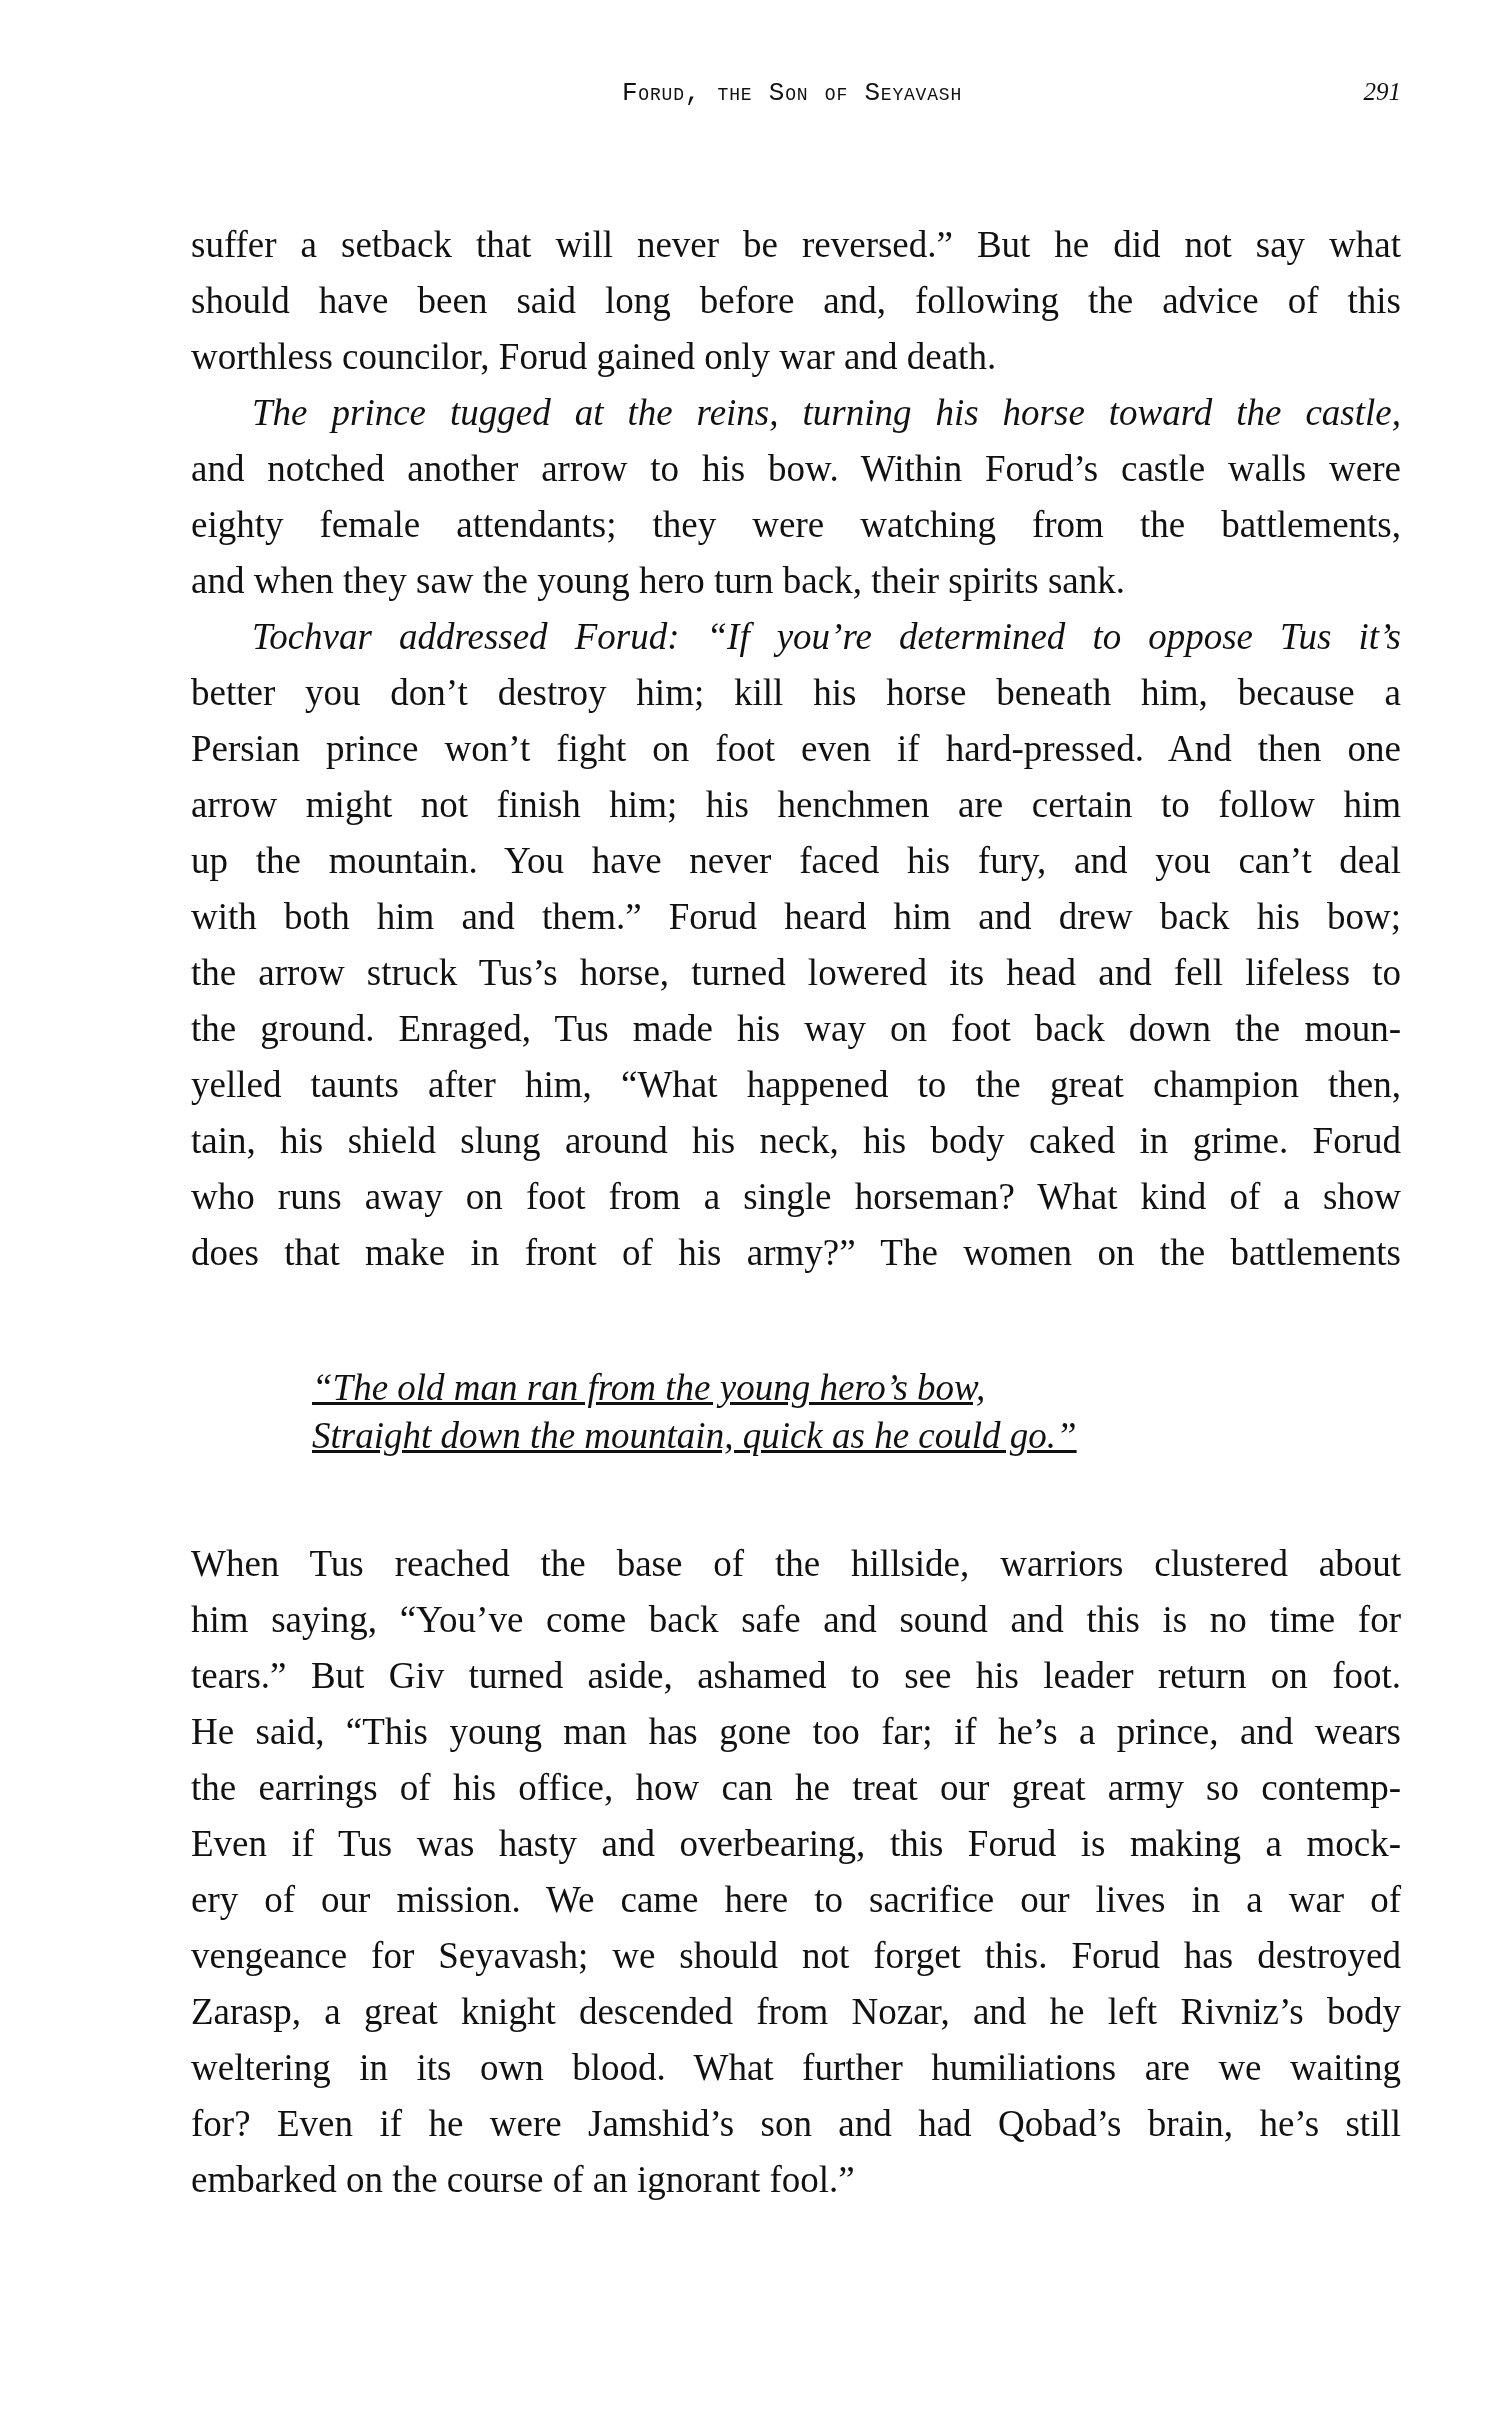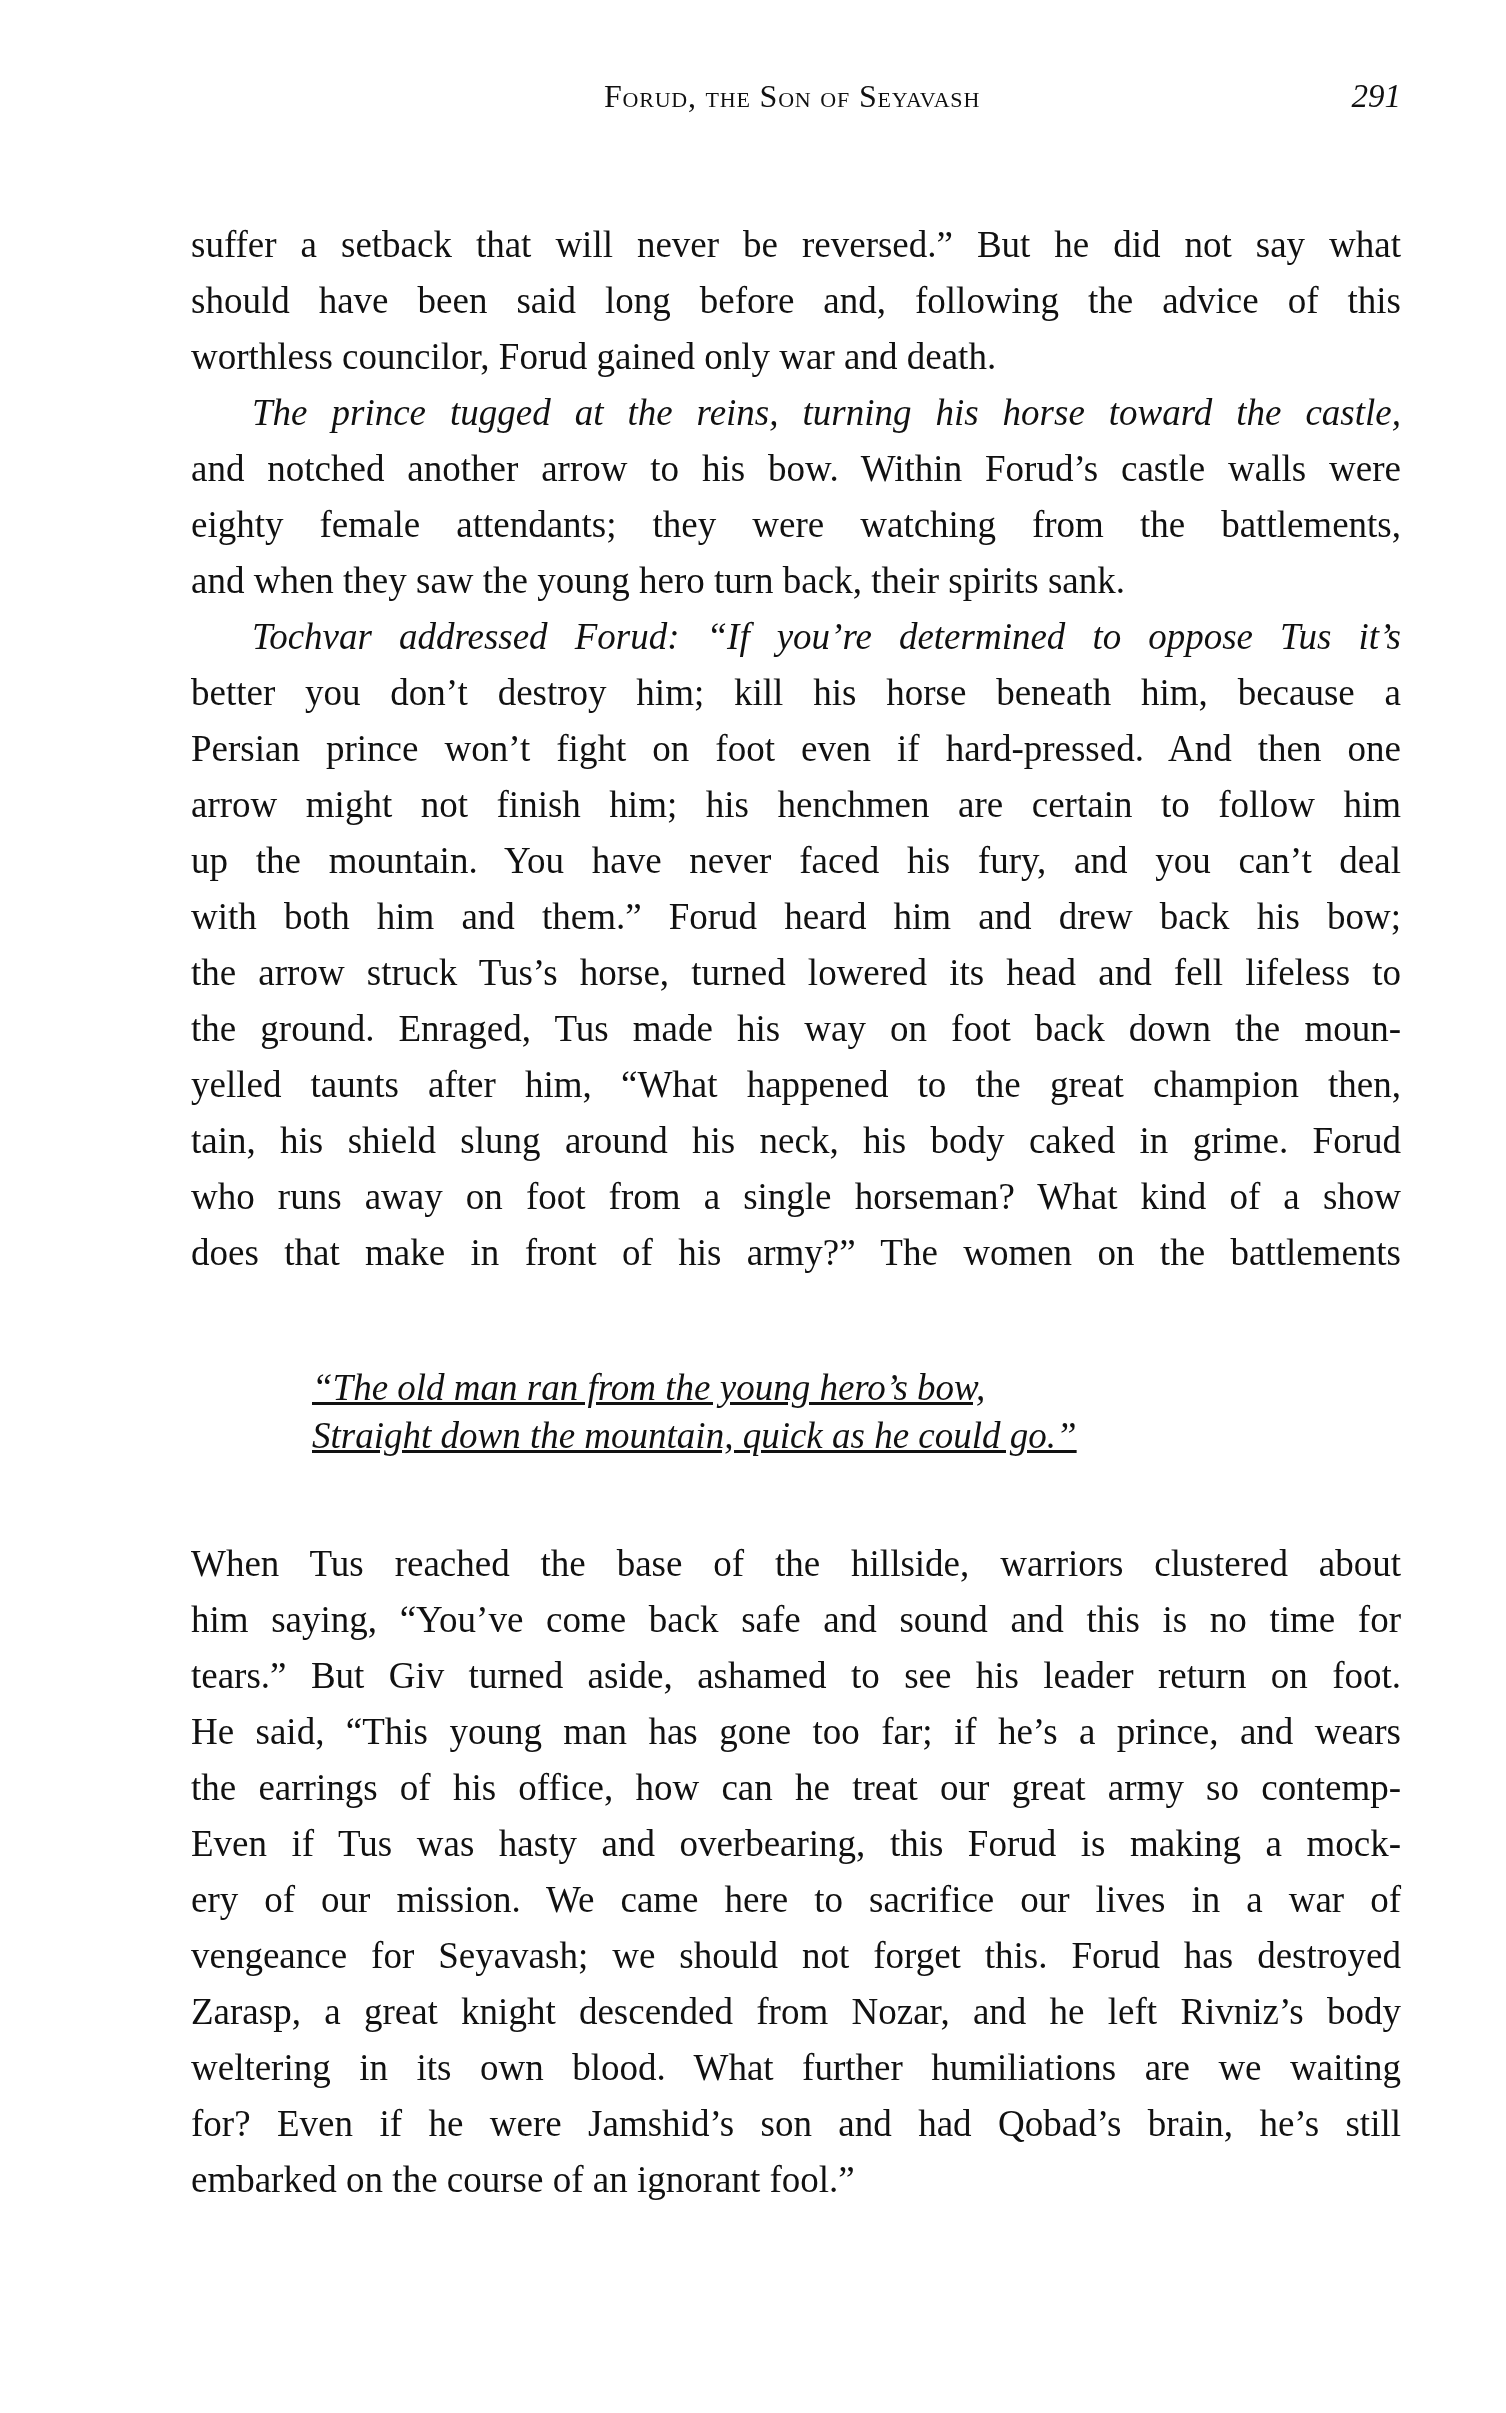--- a/index.html
+++ b/index.html
@@ -1,21 +1,21 @@
 <!DOCTYPE html>
 <html style="font-size:12.5px"><head>
 <meta charset="utf-8">
 <style>
   html, body { margin: 0; padding: 0; background: #ffffff; }
   body { width: 1506px; height: 2413px; position: relative; overflow: hidden;
          font-family: "Liberation Serif", "DejaVu Serif", serif; color: #111; }
   .header { position: absolute; top: 78px; left: 183px; width: 1218px; height: 47px; }
   .running-head { position: absolute; left: 0; width: 1218px; text-align: center; top: 0;
-                  font-size: 32px; font-variant: small-caps; letter-spacing: 0.8px; }
-  .page-num { position: absolute; right: 0; top: 0; font-size: 33px; font-style: italic; }
+                  font-size: 26px; font-variant: small-caps; letter-spacing: 0.8px; font-family: Liberation Mono, monospace; }
+  .page-num { position: absolute; right: 0; top: 0; font-size: 25px; font-style: italic; }
   .body { position: absolute; top: 217px; left: 183px; width: 1218px; }
   .line { display: block; font-size: 37px; height: 56px; line-height: 56px;
           text-align: justify; text-align-last: justify; white-space: nowrap; margin-left: 8px; }
   .line.last { text-align-last: left; }
   .line.indent { padding-left: 61px; font-style: italic; }
   .verse { position: absolute; left: 312px; top: 1364px; width: 937px; text-decoration: underline; }
   .verse .vline { display: block; font-size: 37px; font-style: italic; height: 48px; line-height: 48px; white-space: nowrap; }
   .body2 { position: absolute; top: 1536px; left: 183px; width: 1218px; }
 </style>
 </head>

